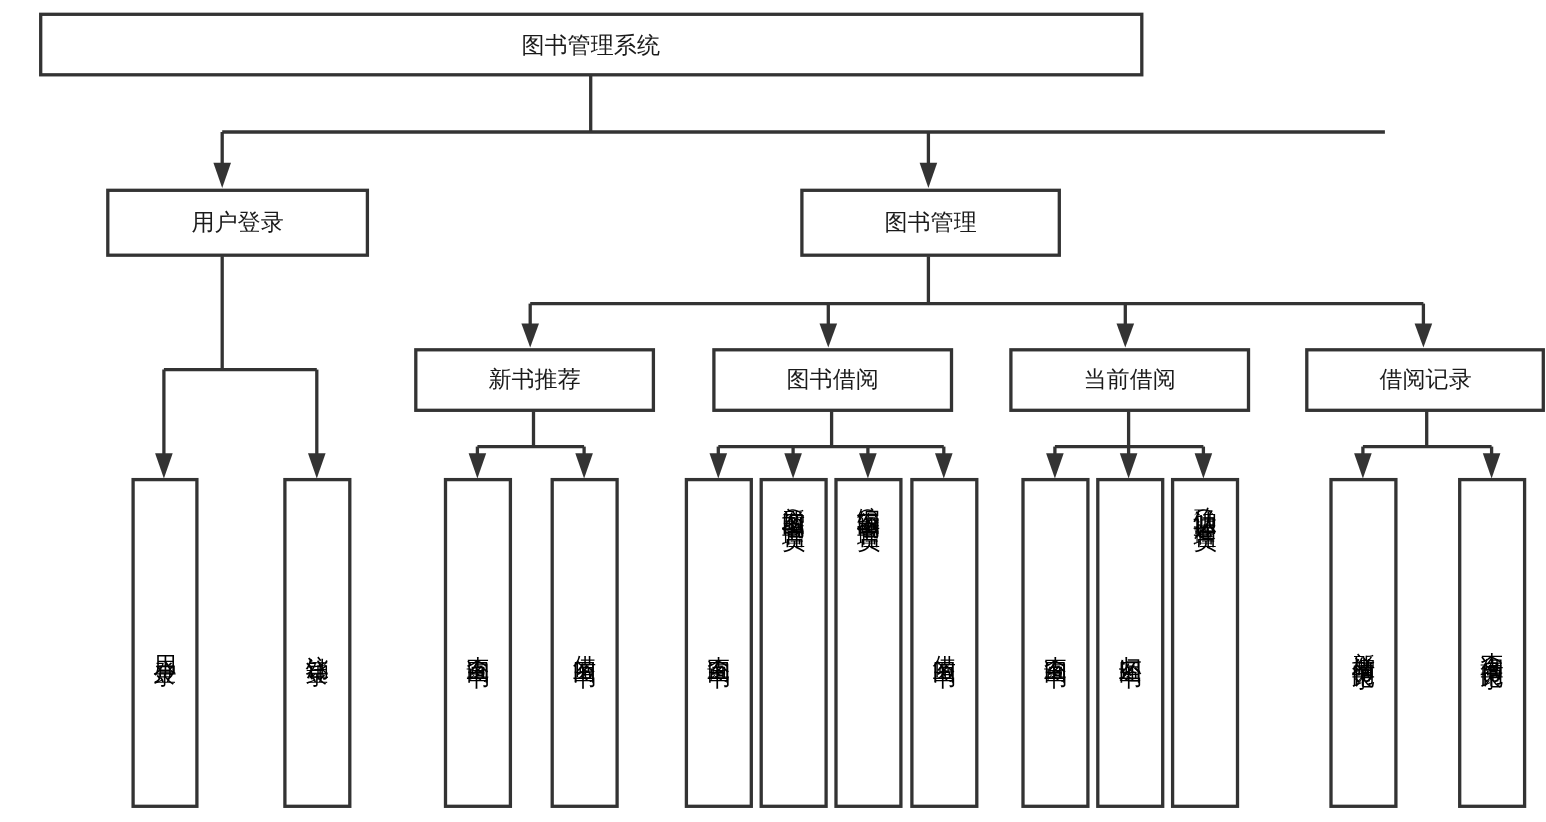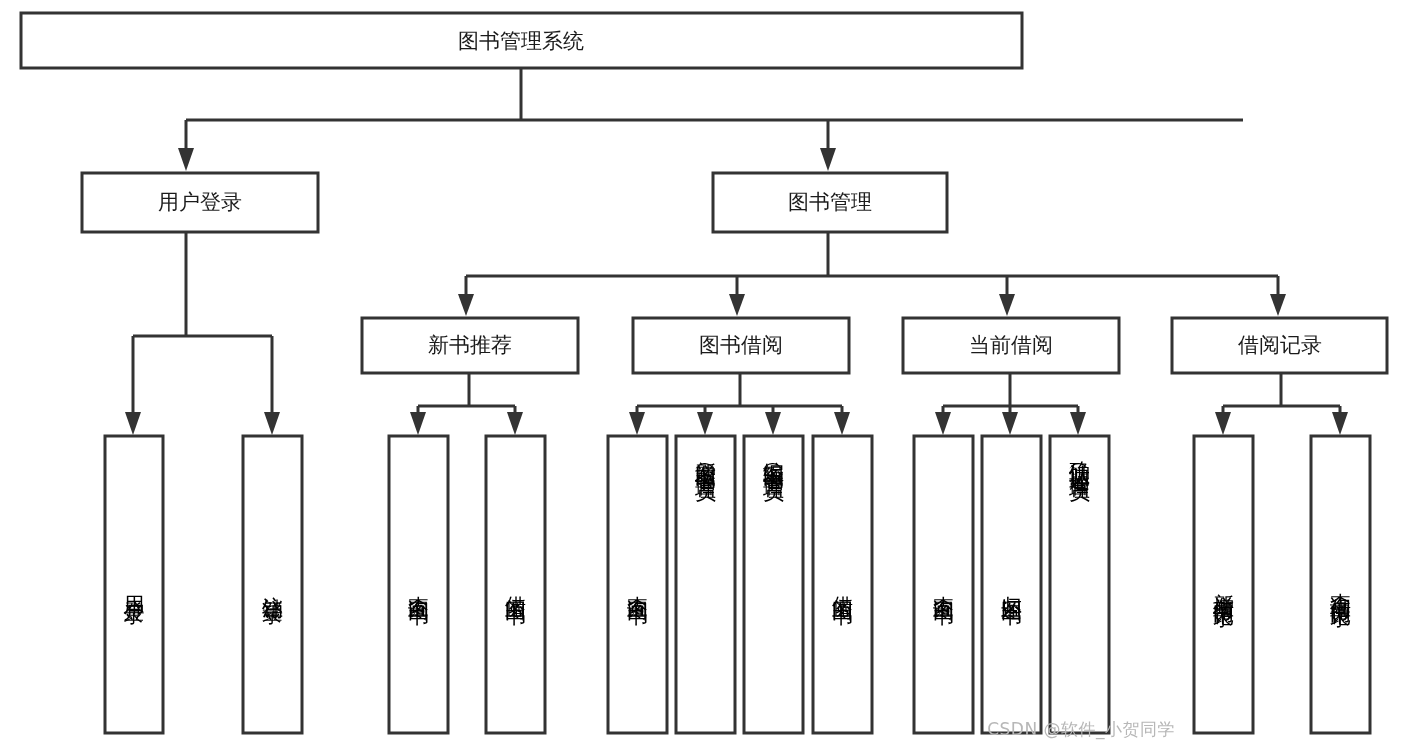--- a/index.html
+++ b/index.html
@@ -9,21 +9,21 @@
   }
   body {
     width: 1405px;
     height: 747px;
     font-family: "DejaVu Sans", "Liberation Sans", sans-serif;
     position: relative;
     overflow: hidden;
   }
   #diagram-root {
     position: absolute;
-    left: 0;
+    left: 16px;
     top: 0;
     width: 1183px;
     height: 747px;
   }
   svg.flow {
     display: block;
     width: 1405px;
     height: 747px;
   }
   .node-box {
@@ -294,14 +294,13 @@
       <rect class="node-box" x="1311" y="436" width="59" height="297"></rect>
       <foreignObject x="1311" y="436" width="59" height="297">
         <div xmlns="http://www.w3.org/1999/xhtml" style="width:59px;height:297px;display:flex;align-items:center;justify-content:center;">
           <span class="node-label-v">查询借阅记录</span>
         </div>
       </foreignObject>
     </g>
 
   </svg>
 
-  <div class="watermark">CSDN @软件_小贺同学</div>
 </div>
 
 </body></html>

